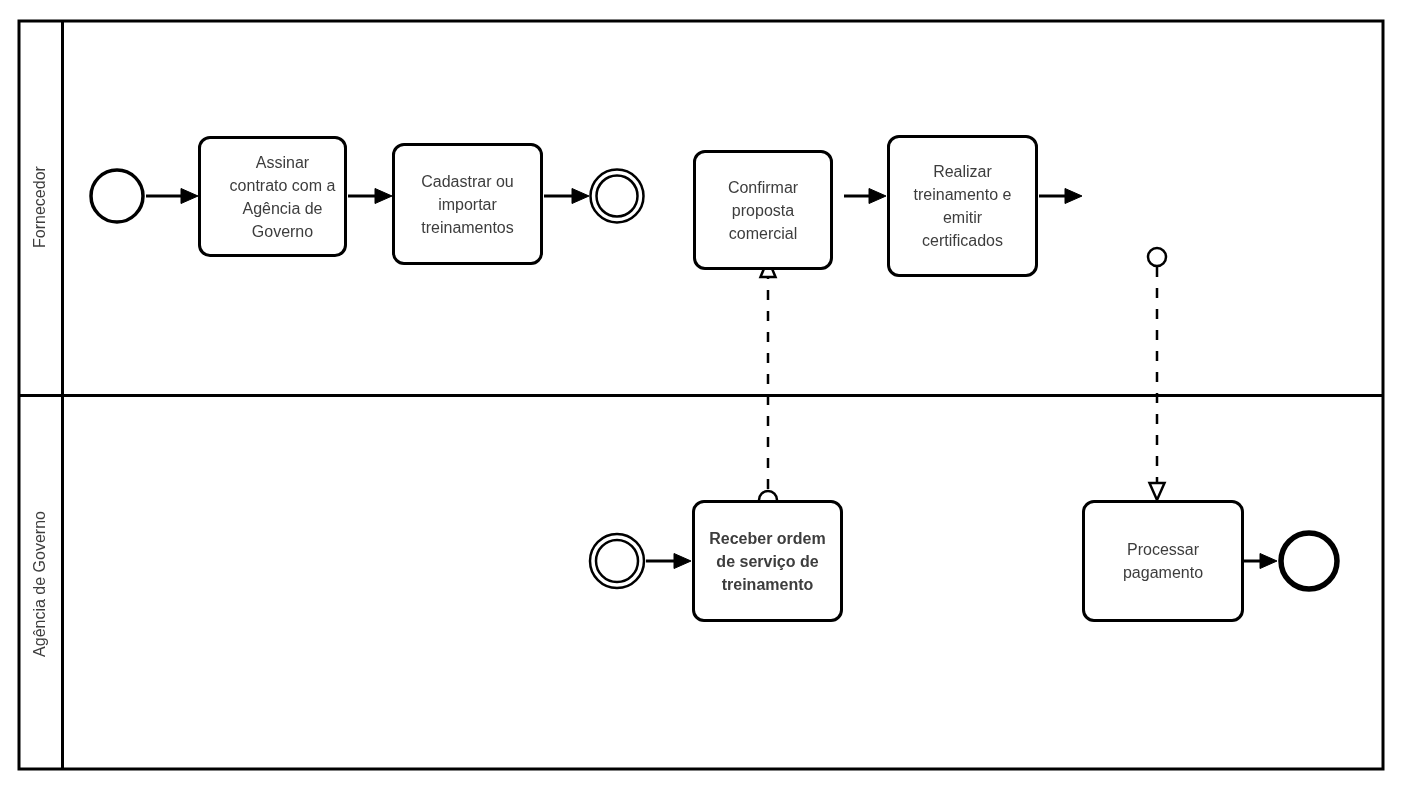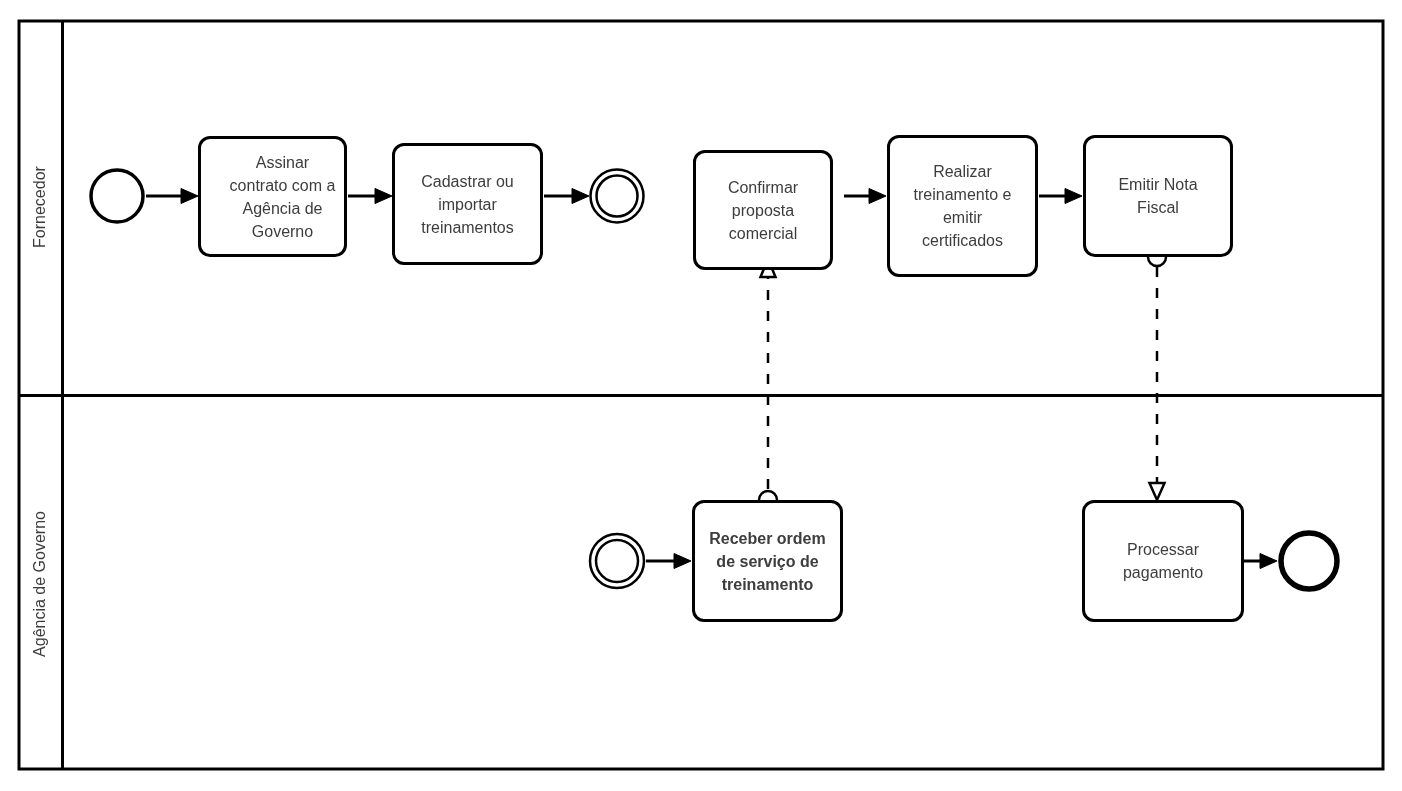--- a/index.html
+++ b/index.html
@@ -137,22 +137,20 @@
   <div class="task t2">Cadastrar ou
 importar
 treinamentos</div>
   <div class="task t3">Confirmar
 proposta
 comercial</div>
   <div class="task t4">Realizar
 treinamento e
 emitir
 certificados</div>
-  <div class="task t5">Emitir Nota
-Fiscal</div>
 
   <div class="task t6">Receber ordem
 de serviço de
 treinamento</div>
   <div class="task t7">Processar
 pagamento</div>
 
 </div>
 
 </body></html>

